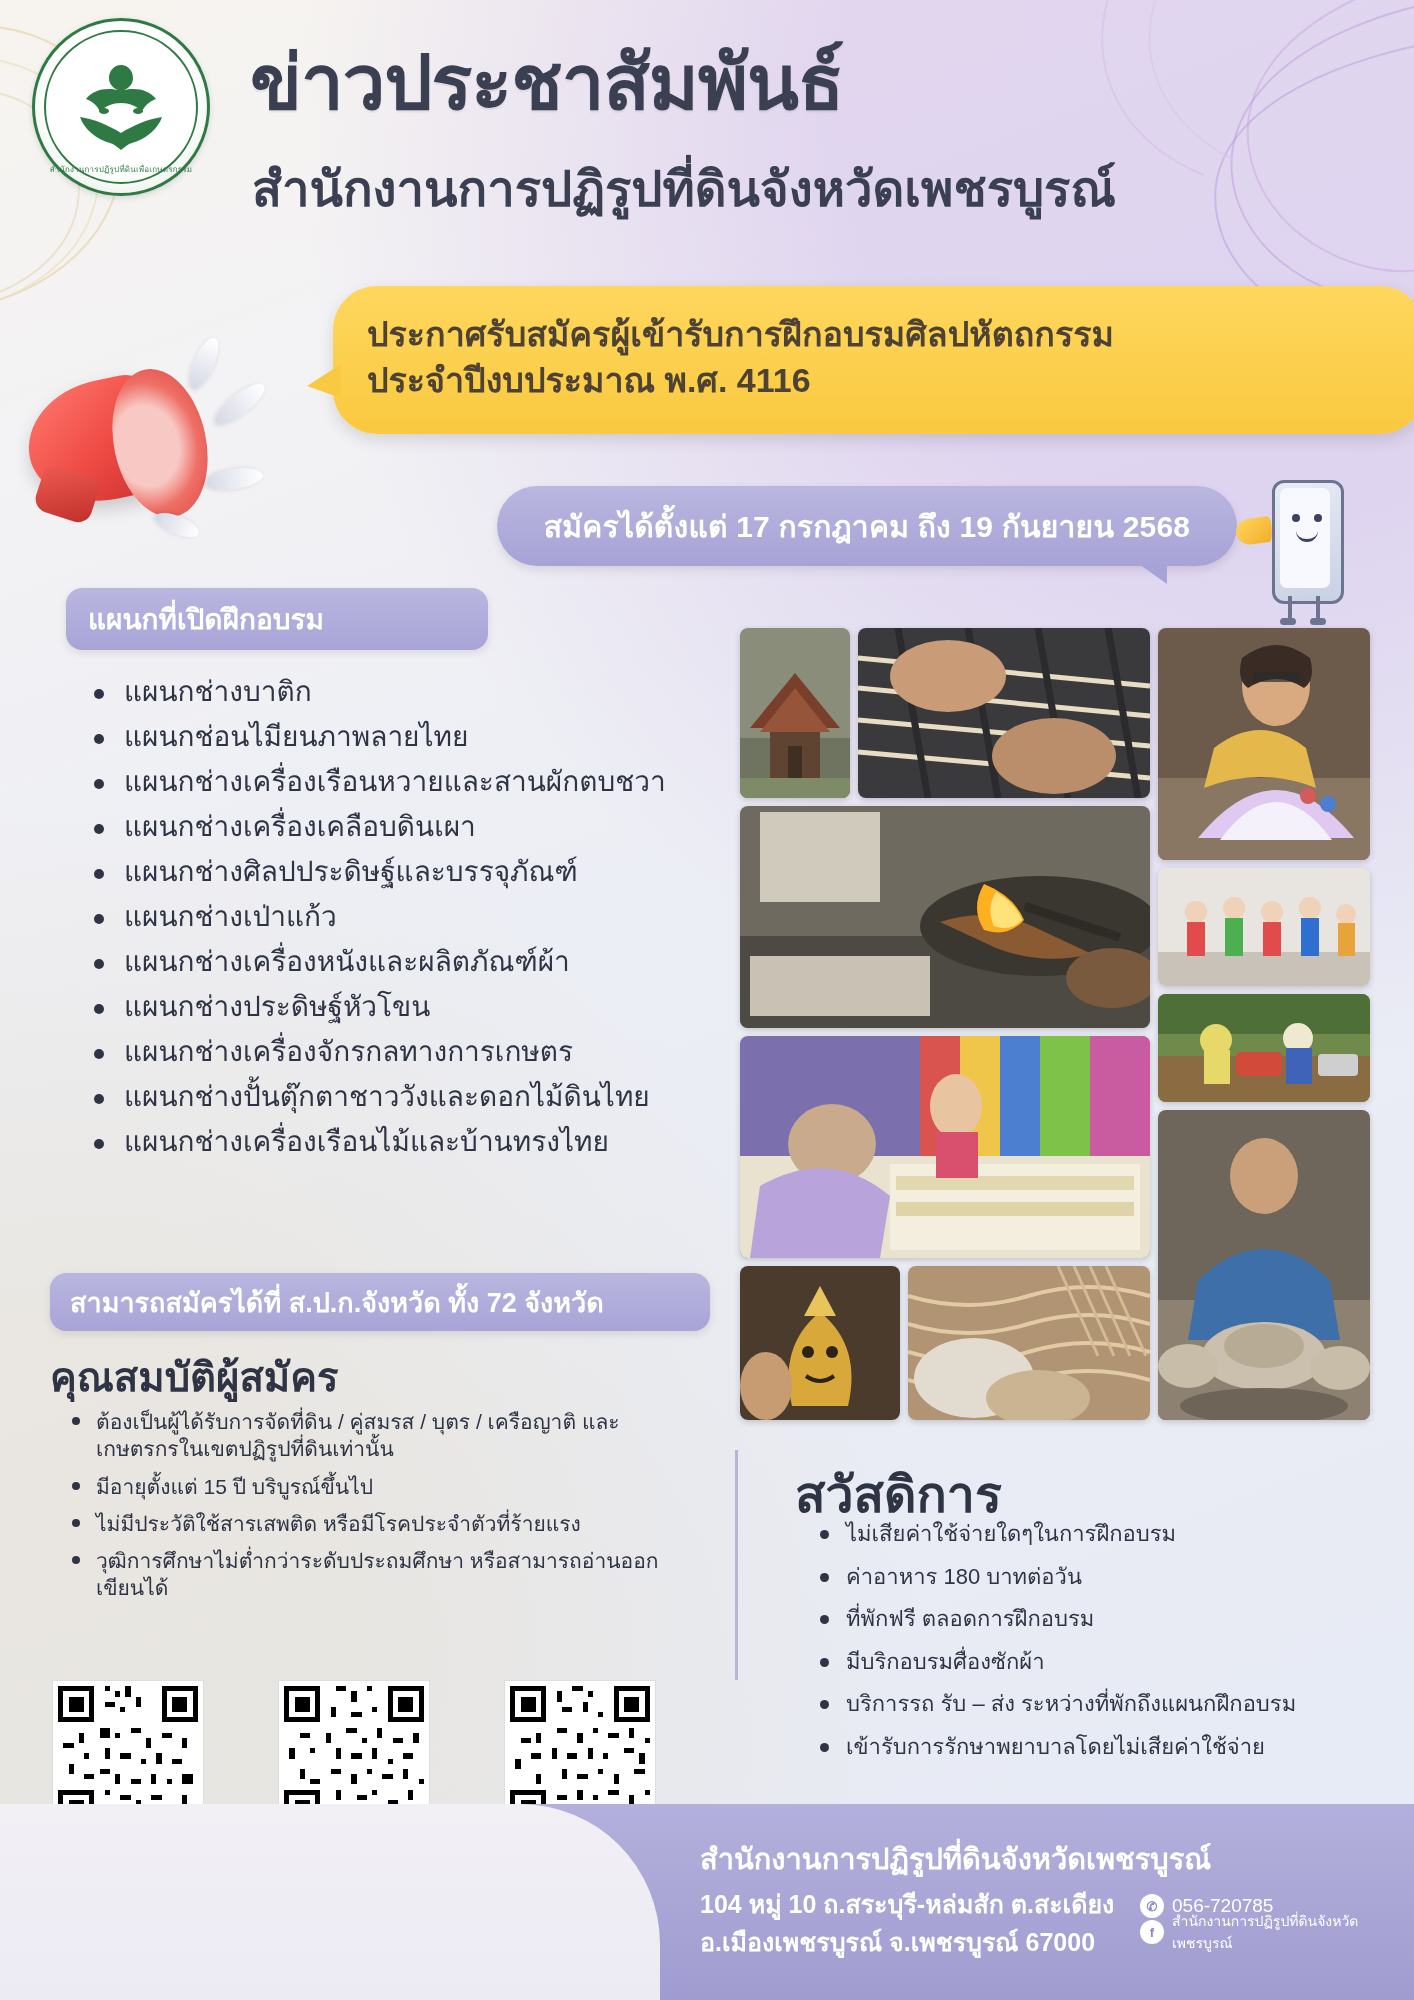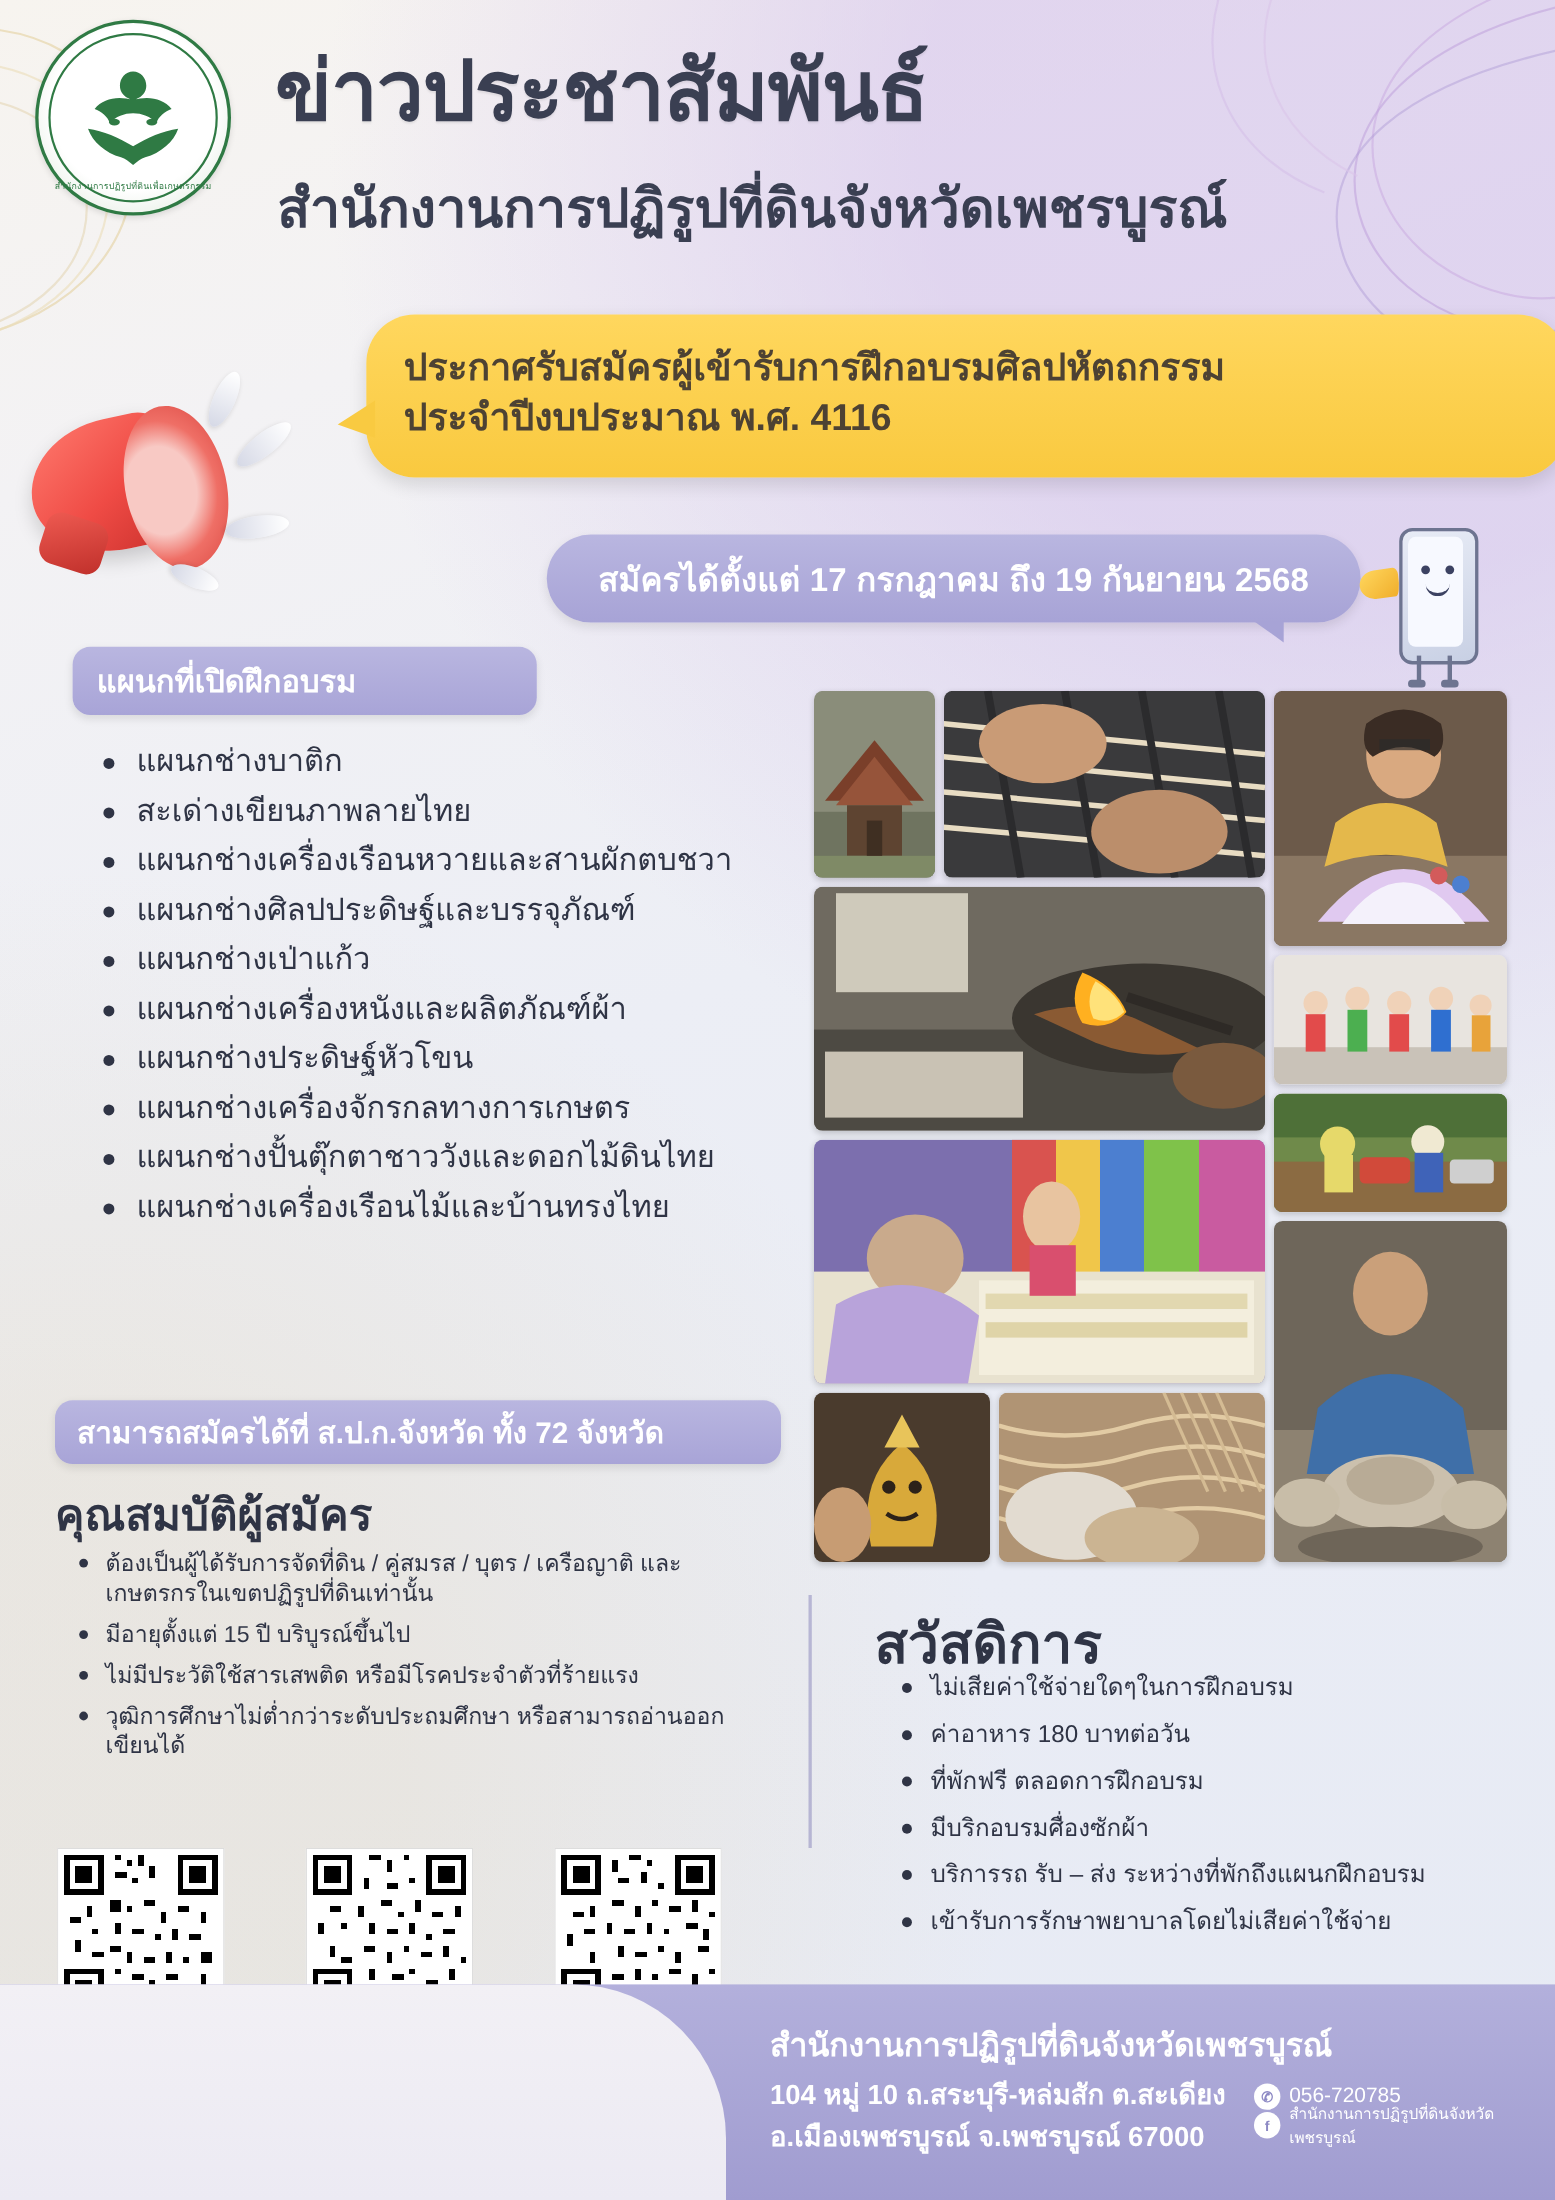--- a/index.html
+++ b/index.html
@@ -274,22 +274,23 @@
     <div class="leg l"></div>
       <div class="leg r"></div>
     <div class="foot l"></div>
       <div class="foot r"></div>
   </div>
 
   <div class="pill" id="pill-depts">แผนกที่เปิดฝึกอบรม</div>
 
   <ul class="dept-list">
     <li>แผนกช่างบาติก</li>
-    <li>สะเด่างเขียนภาพลายไทย</li>
+    <li>แผนกช่อนไมียนภาพลายไทย</li>
     <li>แผนกช่างเครื่องเรือนหวายและสานผักตบชวา</li>
+    <li>แผนกช่างเครื่องเคลือบดินเผา</li>
     <li>แผนกช่างศิลปประดิษฐ์และบรรจุภัณฑ์</li>
     <li>แผนกช่างเป่าแก้ว</li>
     <li>แผนกช่างเครื่องหนังและผลิตภัณฑ์ผ้า</li>
     <li>แผนกช่างประดิษฐ์หัวโขน</li>
     <li>แผนกช่างเครื่องจักรกลทางการเกษตร</li>
     <li>แผนกช่างปั้นตุ๊กตาชาววังและดอกไม้ดินไทย</li>
     <li>แผนกช่างเครื่องเรือนไม้และบ้านทรงไทย</li>
   </ul>
 
   <div class="pill" id="pill-apply">สามารถสมัครได้ที่ ส.ป.ก.จังหวัด ทั้ง 72 จังหวัด</div>

